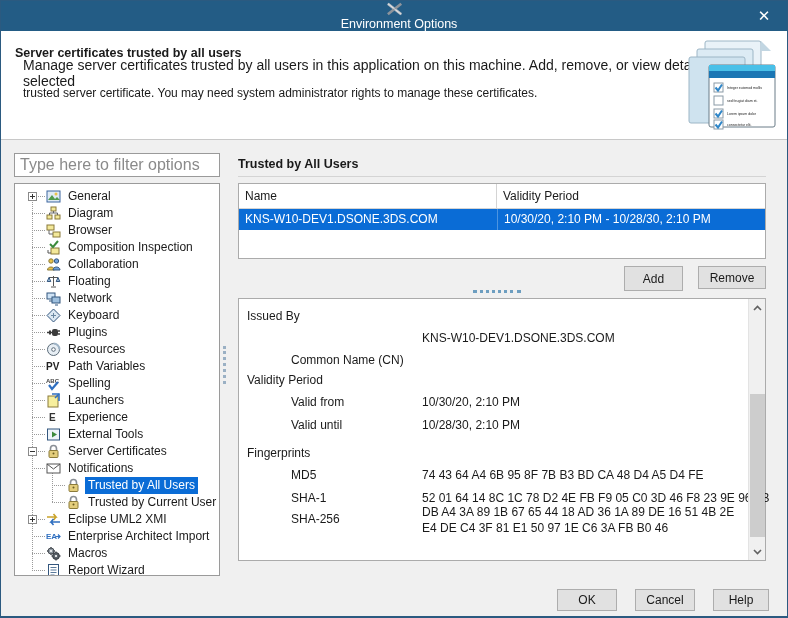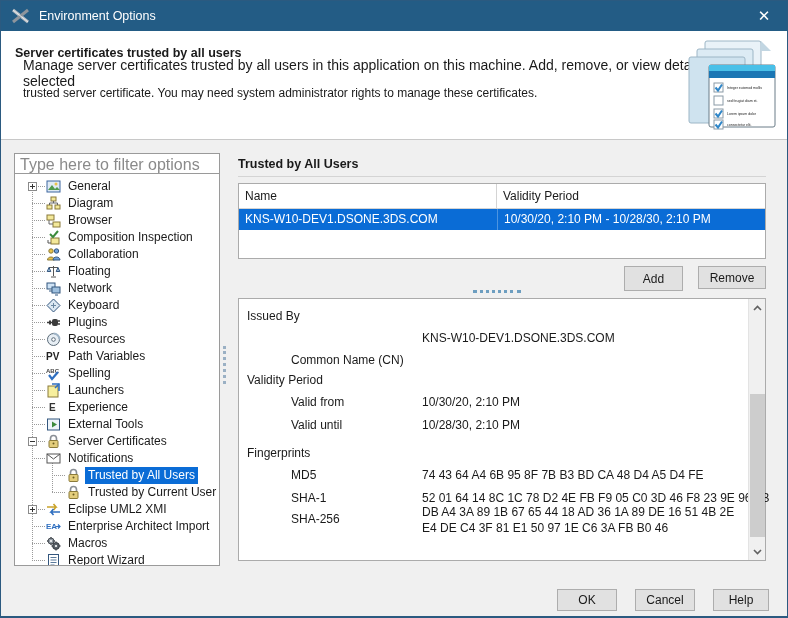--- a/index.html
+++ b/index.html
@@ -3,42 +3,42 @@
 <meta charset="utf-8">
 <style>
   * { margin:0; padding:0; box-sizing:border-box; }
   html,body { background:#cfcfcf; }
   body { font-family:"Liberation Sans", sans-serif; font-size:12px; color:#1a1a1a; }
   .dialog { position:relative; width:788px; height:618px; background:#f0f0f0;
             border:1px solid #2b5a80; border-bottom-width:2px; overflow:hidden; }
 
   
   .titlebar { position:absolute; left:0; top:0; width:100%; height:30px; background:#235c85;
-              display:flex; align-items:center; padding-left:10px; }
+              display:flex; align-items:center; padding-left:10px;flex-direction:column; }
   .titlebar .app-ic { width:20px; height:18px; margin-right:8px; }
   .titlebar .title { color:#ffffff; font-size:12.5px; }
   .close-btn { position:absolute; right:0; top:0; width:46px; height:30px; display:flex;
                align-items:center; justify-content:center; color:#ffffff; font-size:15px; cursor:default; }
 
   
   .header { position:absolute; left:0; top:30px; width:100%; height:109px; background:#ffffff;
             border-bottom:1px solid #c8c8c8; }
   .header .h-title { position:absolute; left:14px; top:15px; font-weight:bold; font-size:12.5px; }
   .header .h-desc1 { position:absolute; left:22px; top:26px; font-size:14px; }
   .header .h-desc2 { position:absolute; left:22px; top:55px; font-size:12px; }
   .header .graphic { position:absolute; right:6px; top:8px; }
 
   
   .filter-box { position:absolute; left:13px; top:152px; width:206px; height:24px; background:#fff;
                 border:1px solid #9a9a9a; display:flex; align-items:center; padding:0 5px; }
   .filter-box input { border:none; outline:none; flex:1; font-family:Liberation Sans, sans-serif;
                       font-size:16px; color:#333; background:transparent; }
   .filter-box input::placeholder { color:#8a8a8a; }
 
-  .tree { position:absolute; left:13px; top:172px; width:206px; height:393px; background:#fff;
+  .tree { position:absolute; left:13px; top:182px; width:206px; height:393px; background:#fff;
           border:1px solid #9a9a9a; padding-top:4px; overflow:hidden; }
   .tree .vline { position:absolute; border-left:1px dotted #9a9a9a; width:0; }
   .trow { position:relative; height:17px; line-height:17px; white-space:nowrap; }
   .trow .stem { position:absolute; top:8px; border-top:1px dotted #9a9a9a; }
   .trow .expander { position:absolute; left:13px; top:4px; width:9px; height:9px; background:#fff;
                     border:1px solid #8a8a8a; }
   .trow .expander i { position:absolute; background:#333; }
   .trow .expander .h { left:1px; right:1px; top:3px; height:1px; }
   .trow .expander .v { top:1px; bottom:1px; left:3px; width:1px; }
   .trow .ticon { position:absolute; top:1px; width:15px; height:15px; }

